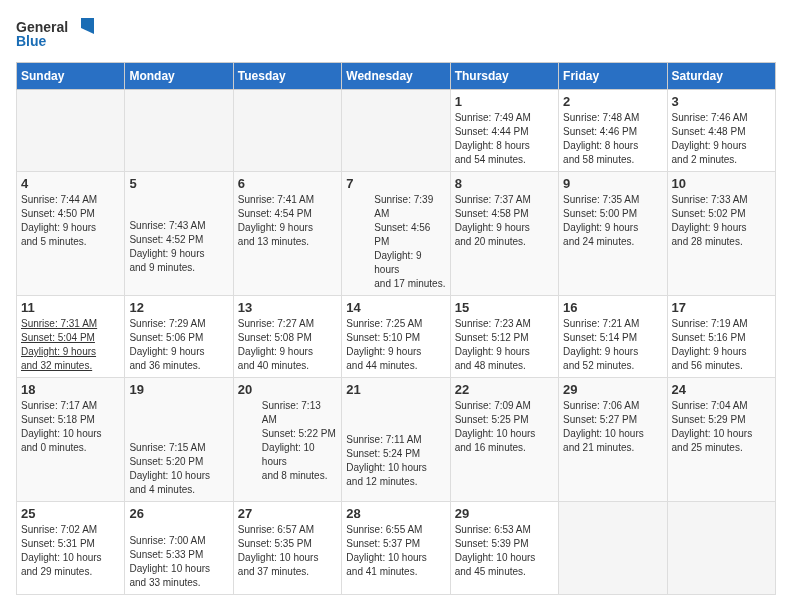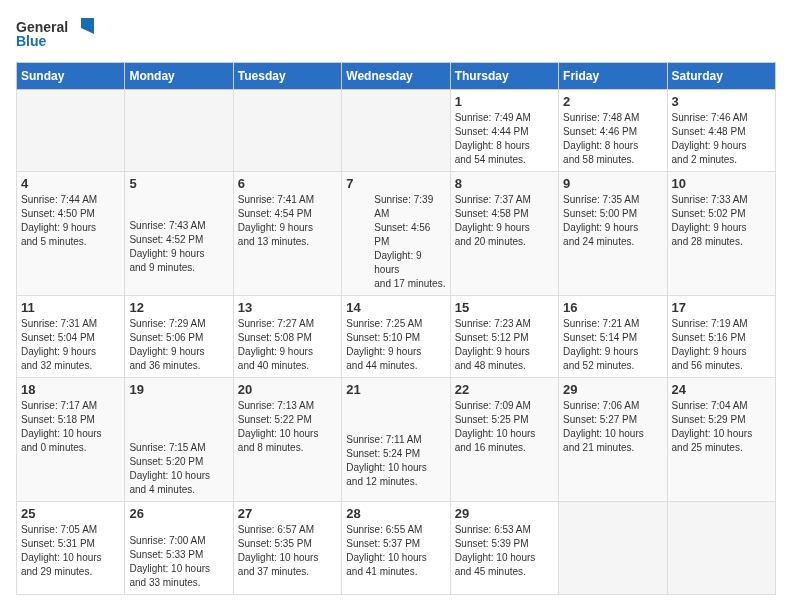--- a/index.html
+++ b/index.html
@@ -179,21 +179,21 @@
           <span class="day-number">10</span>
           <div class="day-info" style="white-space: pre-line;">Sunrise: 7:33 AM
 Sunset: 5:02 PM
 Daylight: 9 hours
 and 28 minutes.</div>
         </td>
       </tr>
       <tr>
         <td>
           <span class="day-number">11</span>
-          <div class="day-info" style="white-space: pre-line;">Sunrise: 7:31 AM
+          <div class="day-info" style="white-space: pre-line; text-decoration: underline;">Sunrise: 7:31 AM
 Sunset: 5:04 PM
 Daylight: 9 hours
 and 32 minutes.</div>
         </td>
         <td>
           <span class="day-number">12</span>
           <div class="day-info" style="white-space: pre-line;">Sunrise: 7:29 AM
 Sunset: 5:06 PM
 Daylight: 9 hours
 and 36 minutes.</div>
@@ -244,21 +244,21 @@
         </td>
         <td>
           <span class="day-number">19</span>
           <div class="day-info" style="white-space: pre-line; margin-top: 44px;">Sunrise: 7:15 AM
 Sunset: 5:20 PM
 Daylight: 10 hours
 and 4 minutes.</div>
         </td>
         <td>
           <span class="day-number">20</span>
-          <div class="day-info" style="white-space: pre-line;">Sunrise: 7:13 AM
+          <div class="day-info" style="white-space: pre-line; margin-left: 24px;">Sunrise: 7:13 AM
 Sunset: 5:22 PM
 Daylight: 10 hours
 and 8 minutes.</div>
         </td>
         <td>
           <span class="day-number">21</span>
           <div class="day-info" style="white-space: pre-line; margin-top: 36px;">Sunrise: 7:11 AM
 Sunset: 5:24 PM
 Daylight: 10 hours
 and 12 minutes.</div>
@@ -281,21 +281,21 @@
           <span class="day-number">24</span>
           <div class="day-info" style="white-space: pre-line;">Sunrise: 7:04 AM
 Sunset: 5:29 PM
 Daylight: 10 hours
 and 25 minutes.</div>
         </td>
       </tr>
       <tr>
         <td>
           <span class="day-number">25</span>
-          <div class="day-info" style="white-space: pre-line;">Sunrise: 7:05 AM
+          <div class="day-info" style="white-space: pre-line;">Sunrise: 7:02 AM
 Sunset: 5:31 PM
 Daylight: 10 hours
 and 29 minutes.</div>
         </td>
         <td>
           <span class="day-number">26</span>
           <div class="day-info" style="white-space: pre-line; margin-top: 13px;">Sunrise: 7:00 AM
 Sunset: 5:33 PM
 Daylight: 10 hours
 and 33 minutes.</div>

